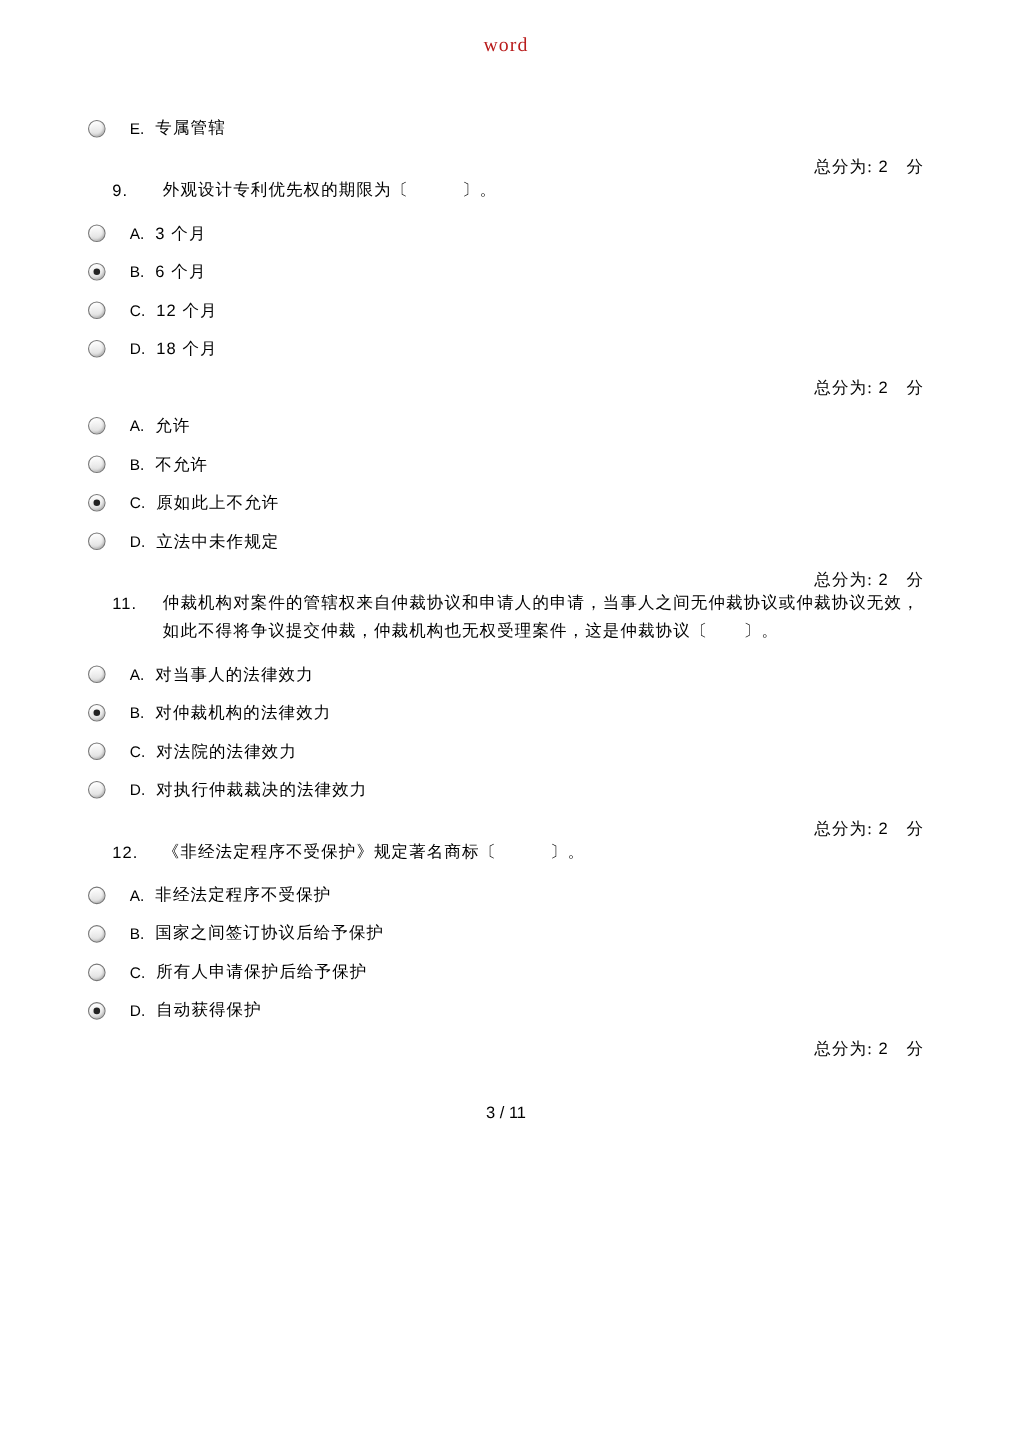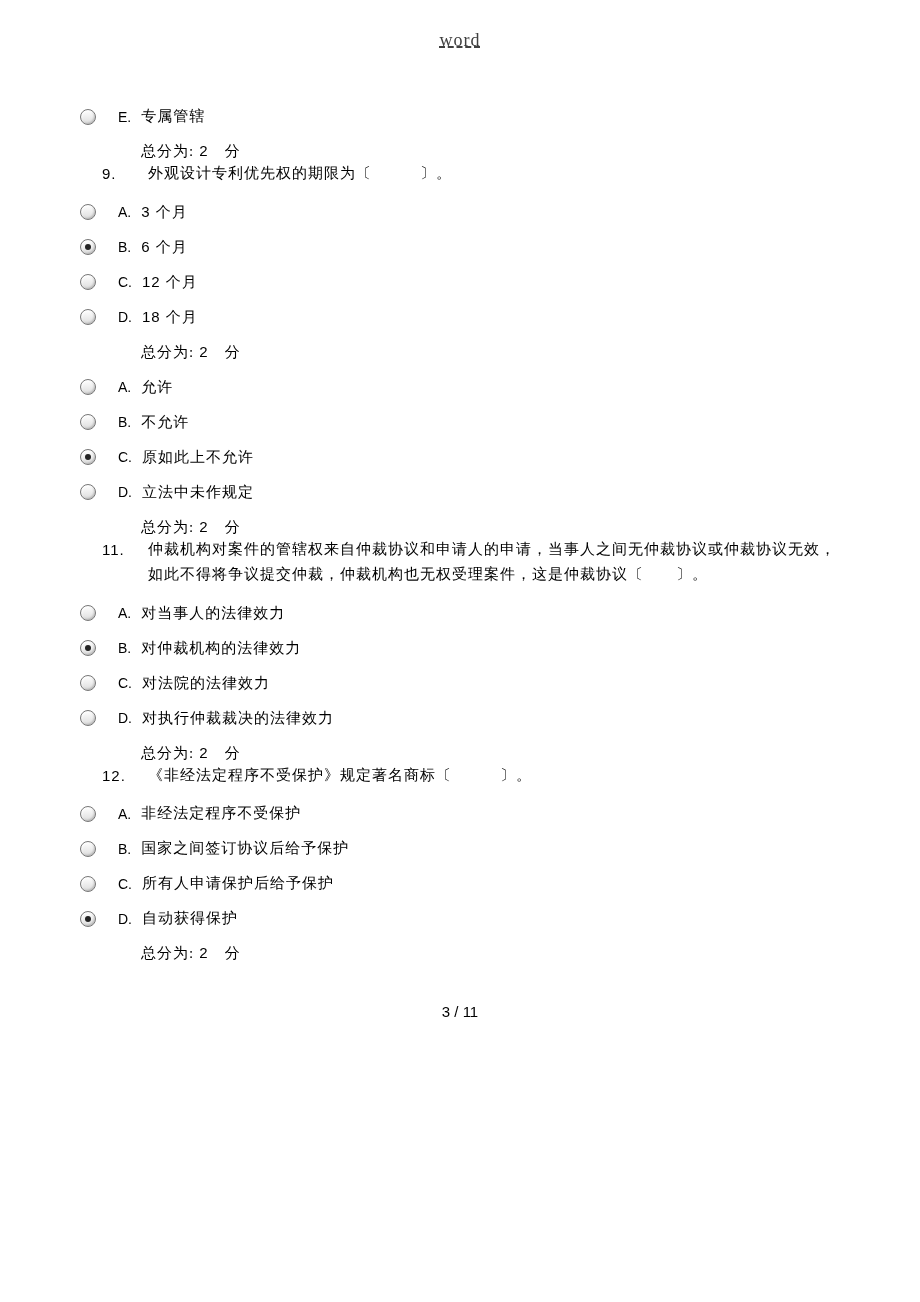--- a/index.html
+++ b/index.html
@@ -14,22 +14,21 @@
   .page {
     width: 920px;
     box-sizing: border-box;
     padding: 30px 80px 40px 80px;
   }
   .header {
     text-align: center;
     margin-bottom: 56px;
   }
   .header a {
-    color: #404040;
-    text-decoration: underline;
+    color: #b91c1c;
     text-decoration-style: dashed;
     font-size: 18px;
     letter-spacing: 1px;
   }
   .opt-row {
     display: flex;
     align-items: center;
     margin: 16px 0 16px 0;
   }
   .radio {
@@ -59,20 +58,21 @@
   }
   .opt-text {
     font-family: Liberation Sans, sans-serif;
     font-size: 15px;
     letter-spacing: 1px;
   }
   .score-line {
     margin-left: 61px;
     letter-spacing: 1px;
     font-size: 15px;
+    text-align: right;
   }
   .score-val {
     font-family: Verdana, Arial, sans-serif;
   }
   .q-line {
     margin-left: 22px;
     display: flex;
     letter-spacing: 1px;
     font-size: 15px;
     line-height: 1.7;

